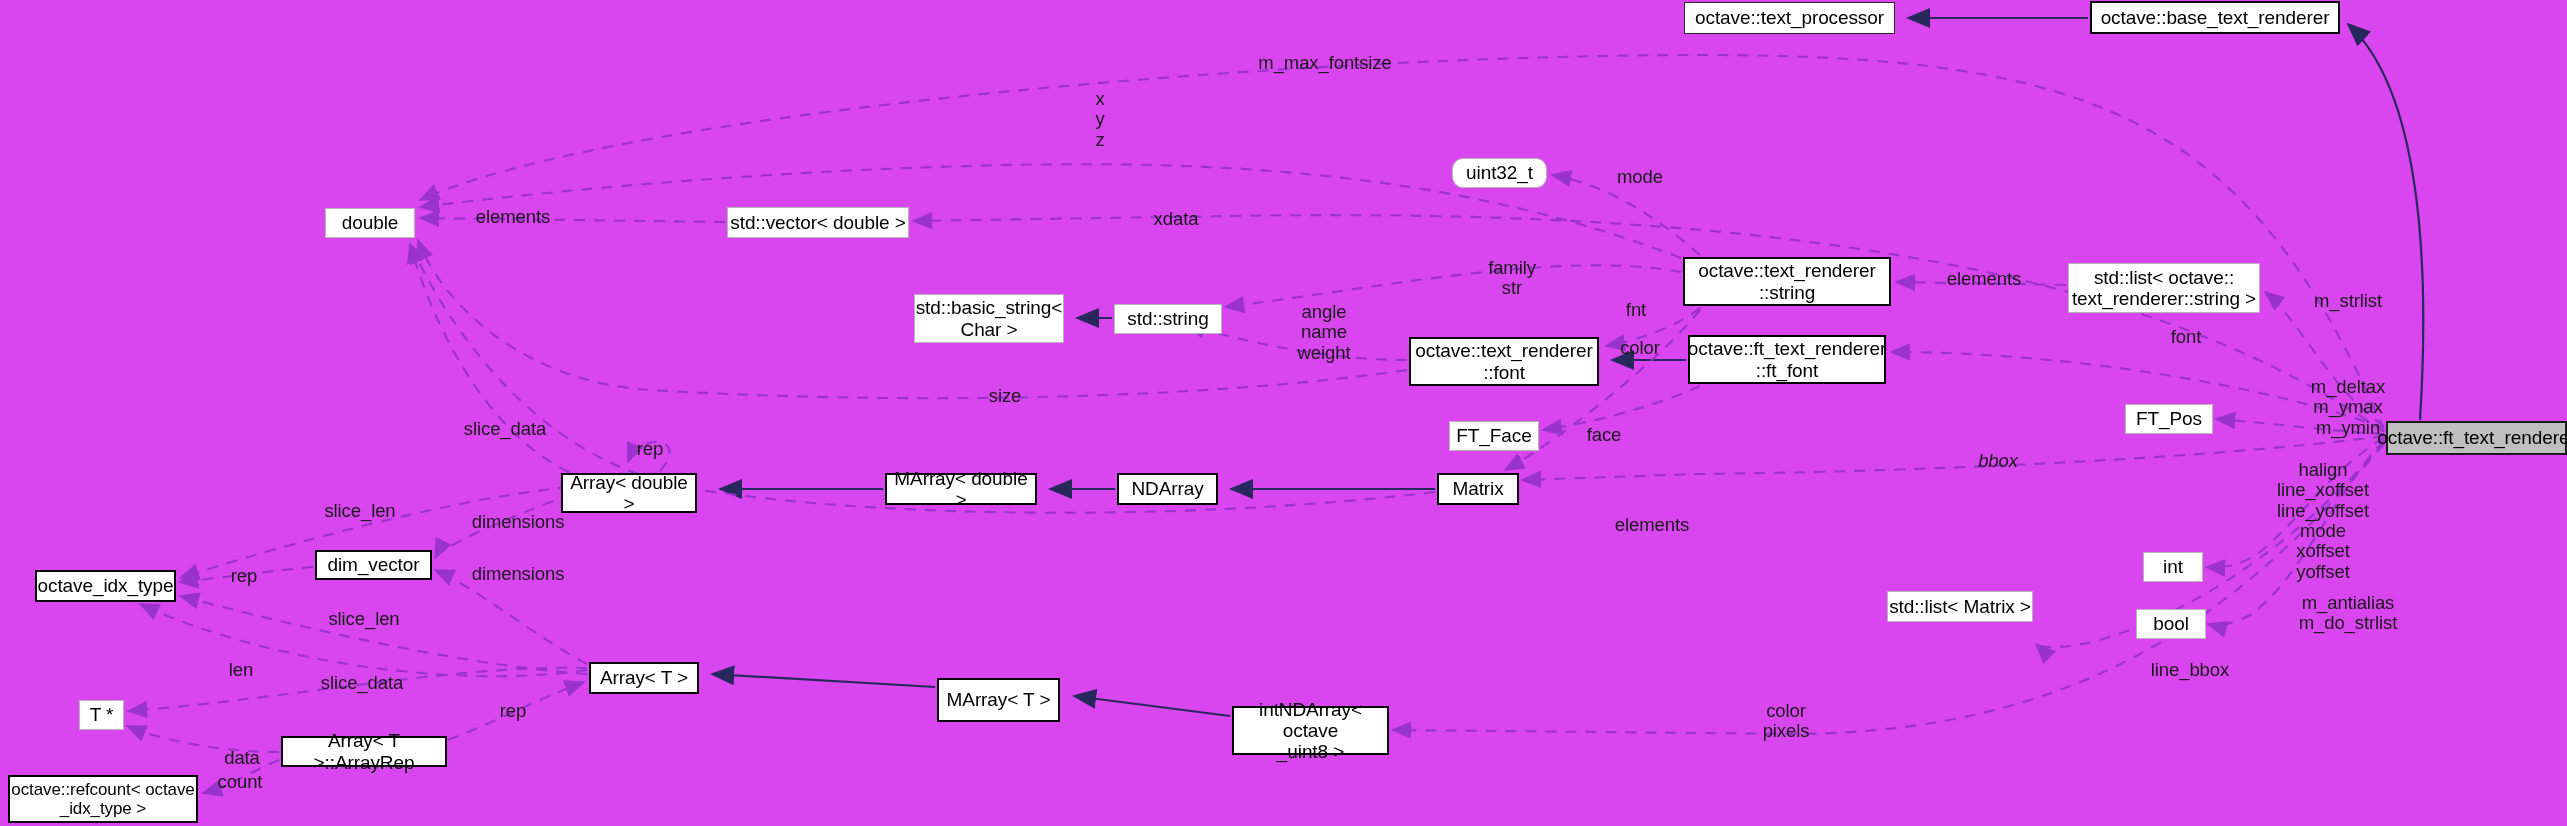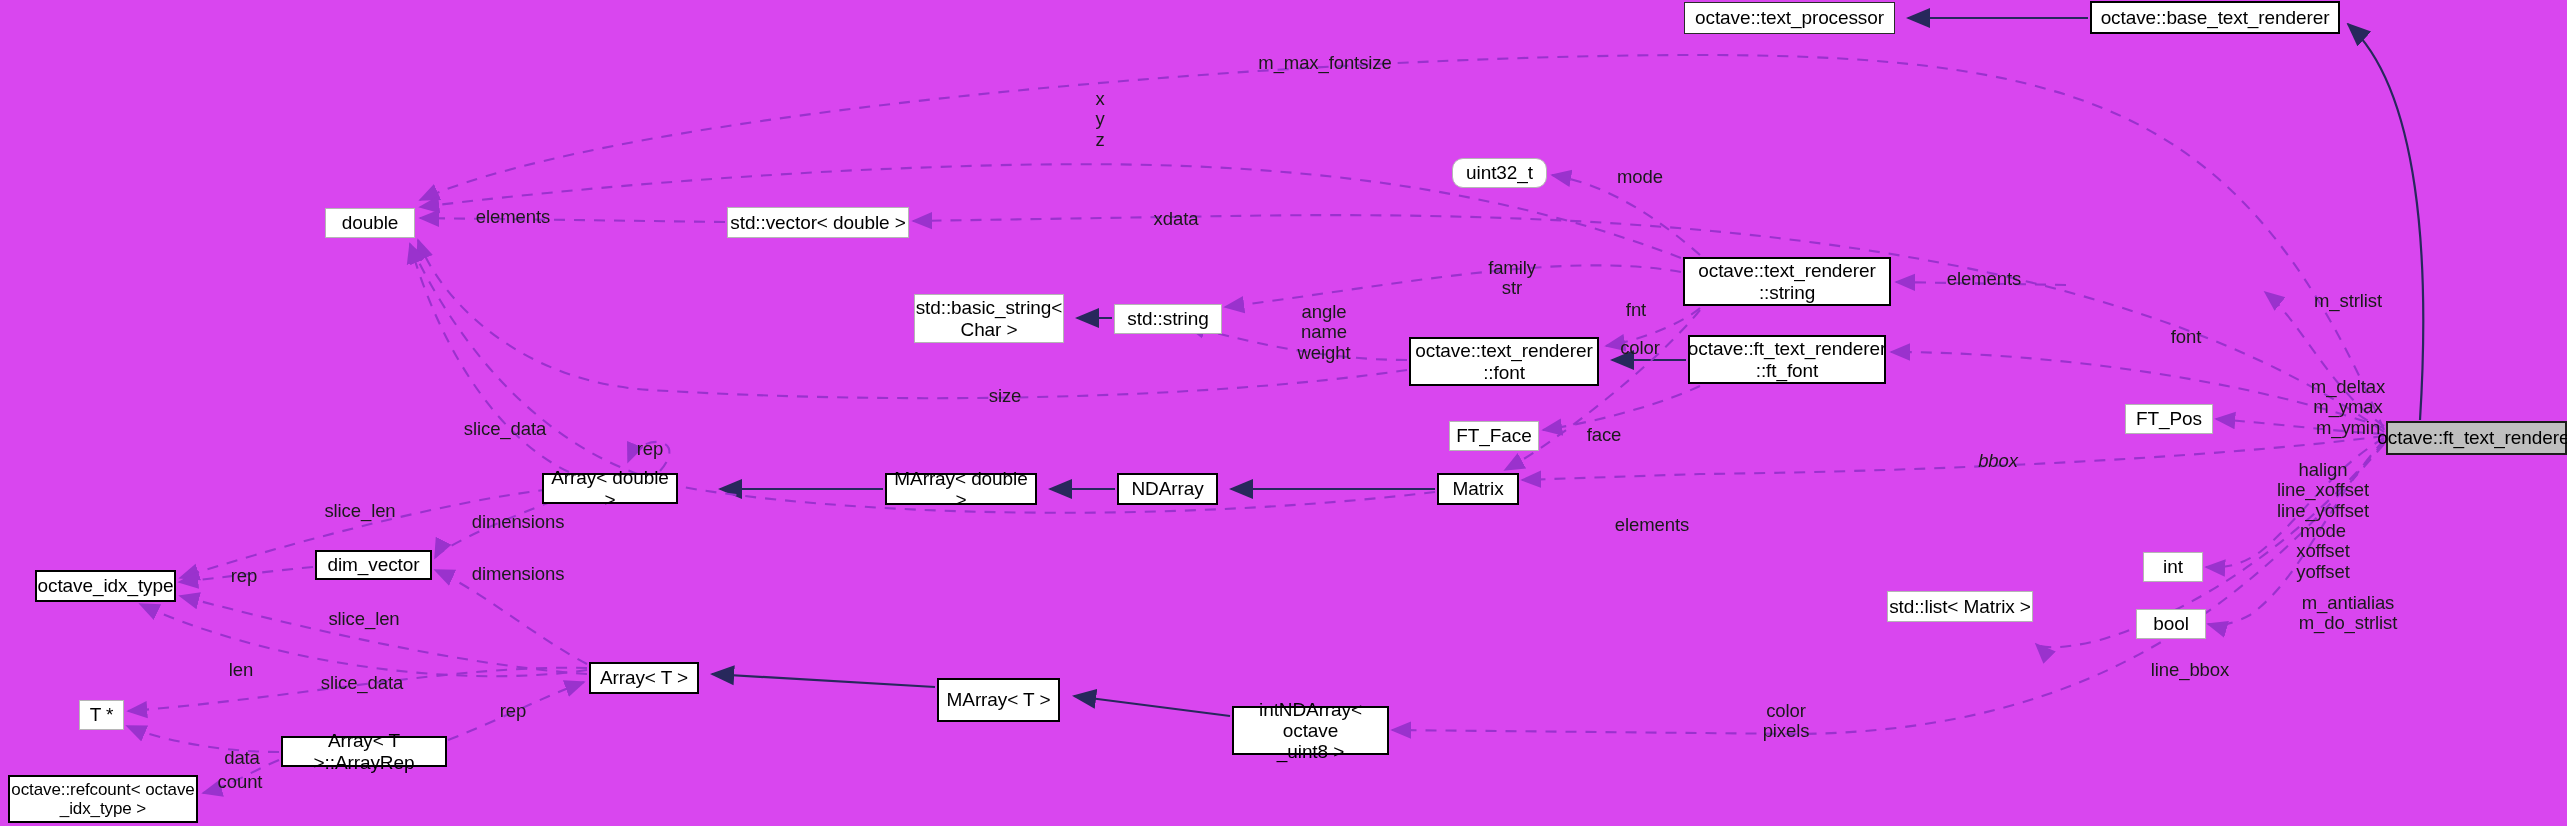--- a/index.html
+++ b/index.html
@@ -133,31 +133,33 @@
     </g>
   </svg>
 
   <div class="node k-normal" style="left:1684px; top:2px;   width:211px; height:32px;">octave::text_processor</div>
   <div class="node k-strong" style="left:2090px; top:1px;   width:250px; height:33px;">octave::base_text_renderer</div>
   <div class="node k-light" style="left:1452px; top:158px; width:95px;  height:30px;border-radius:11px;">uint32_t</div>
   <div class="node k-light" style="left:325px;  top:208px; width:90px;  height:30px;">double</div>
   <div class="node k-light" style="left:727px;  top:207px; width:182px; height:31px;">std::vector&lt; double &gt;</div>
   <div class="node k-strong" style="left:1683px; top:257px; width:208px; height:49px;">octave::text_renderer
 ::string</div>
+  <div class="node k-light" style="left:2068px; top:263px; width:192px; height:50px;">std::list&lt; octave::
+text_renderer::string &gt;</div>
   <div class="node k-light" style="left:914px;  top:294px; width:150px; height:49px;">std::basic_string&lt;
 Char &gt;</div>
   <div class="node k-light" style="left:1114px; top:304px; width:108px; height:30px;">std::string</div>
   <div class="node k-strong" style="left:1409px; top:337px; width:190px; height:49px;">octave::text_renderer
 ::font</div>
   <div class="node k-strong" style="left:1688px; top:335px; width:198px; height:49px;">octave::ft_text_renderer
 ::ft_font</div>
   <div class="node k-light" style="left:2125px; top:404px; width:88px;  height:30px;">FT_Pos</div>
   <div class="node k-current" style="left:2386px; top:421px; width:181px; height:34px;">octave::ft_text_renderer</div>
   <div class="node k-light" style="left:1449px; top:421px; width:90px;  height:30px;">FT_Face</div>
-  <div class="node k-strong" style="left:542px;  top:473px; width:136px; height:31px;">Array&lt; double &gt;</div>
+  <div class="node k-strong" style="left:561px;  top:473px; width:136px; height:40px;">Array&lt; double &gt;</div>
   <div class="node k-strong" style="left:885px;  top:473px; width:152px; height:32px;">MArray&lt; double &gt;</div>
   <div class="node k-strong" style="left:1117px; top:473px; width:101px; height:32px;">NDArray</div>
   <div class="node k-strong" style="left:1437px; top:473px; width:82px;  height:32px;">Matrix</div>
   <div class="node k-strong" style="left:35px;   top:570px; width:141px; height:32px;">octave_idx_type</div>
   <div class="node k-strong" style="left:315px;  top:550px; width:117px; height:30px;">dim_vector</div>
   <div class="node k-light" style="left:2143px; top:552px; width:60px;  height:30px;">int</div>
   <div class="node k-light" style="left:2136px; top:609px; width:70px;  height:30px;">bool</div>
   <div class="node k-light" style="left:1887px; top:591px; width:146px; height:31px;">std::list&lt; Matrix &gt;</div>
   <div class="node k-strong" style="left:589px;  top:662px; width:110px; height:32px;">Array&lt; T &gt;</div>
   <div class="node k-strong" style="left:937px;  top:678px; width:123px; height:44px;">MArray&lt; T &gt;</div>

